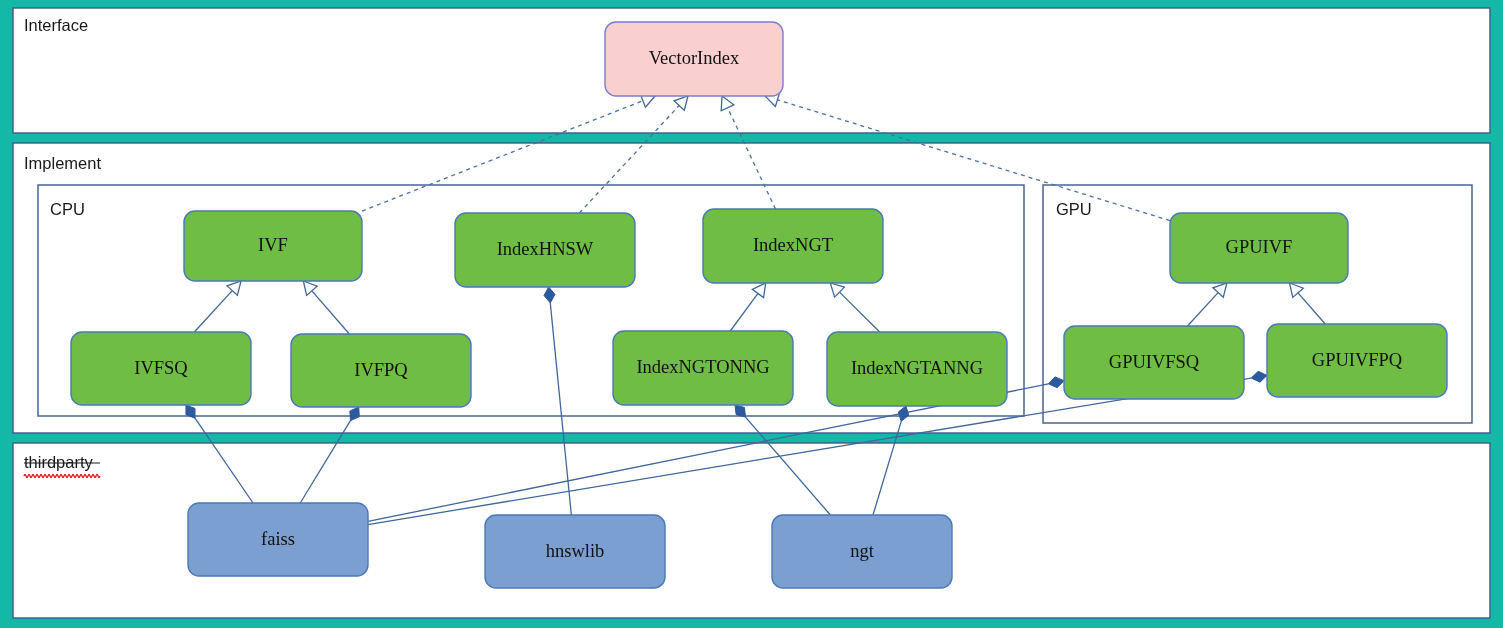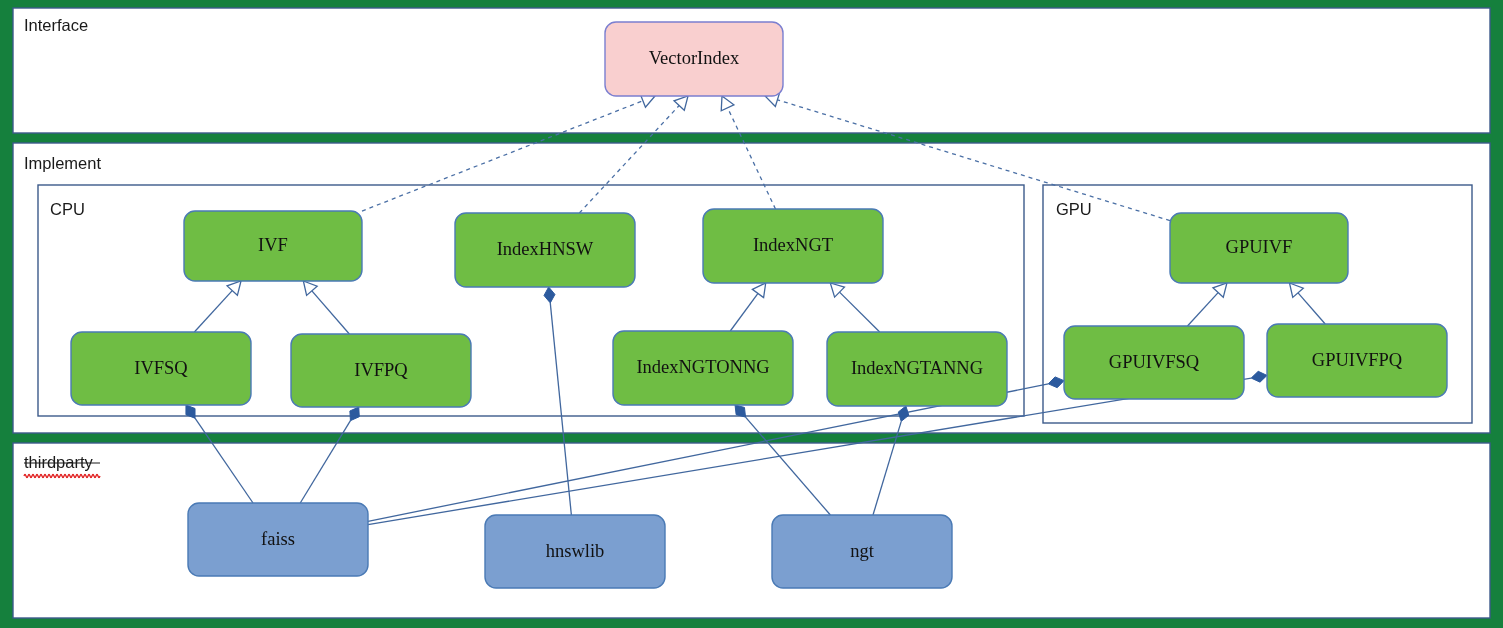--- a/index.html
+++ b/index.html
@@ -7,21 +7,21 @@
     padding: 0;
     background: #ffffff;
   }
   body {
     font-family: "Liberation Sans", sans-serif;
   }
   #canvas {
     position: relative;
     width: 1503px;
     height: 628px;
-    background: #15803d;
+    background: #14b8a6;
     overflow: hidden;
   }
   svg.diagram {
     position: absolute;
     left: 0;
     top: 0;
     width: 1503px;
     height: 628px;
     display: block;
   }

